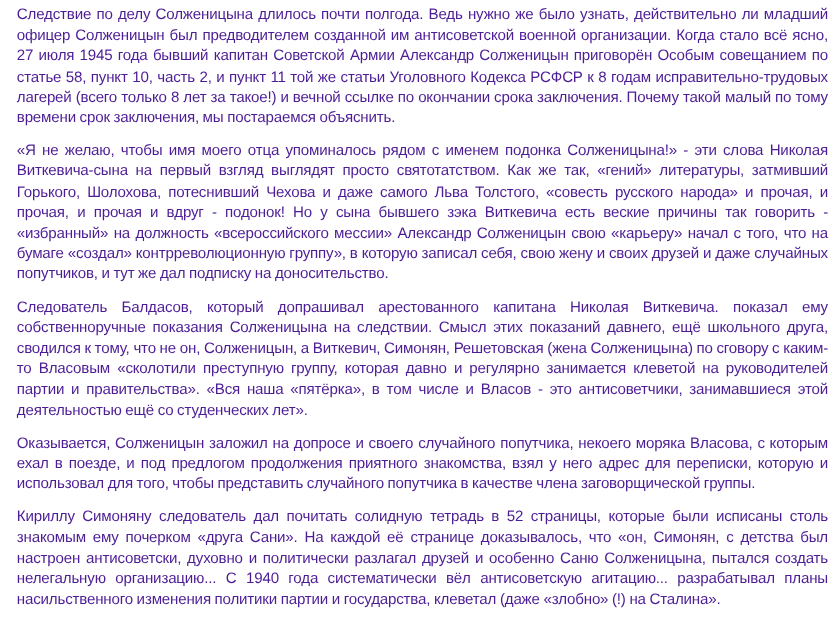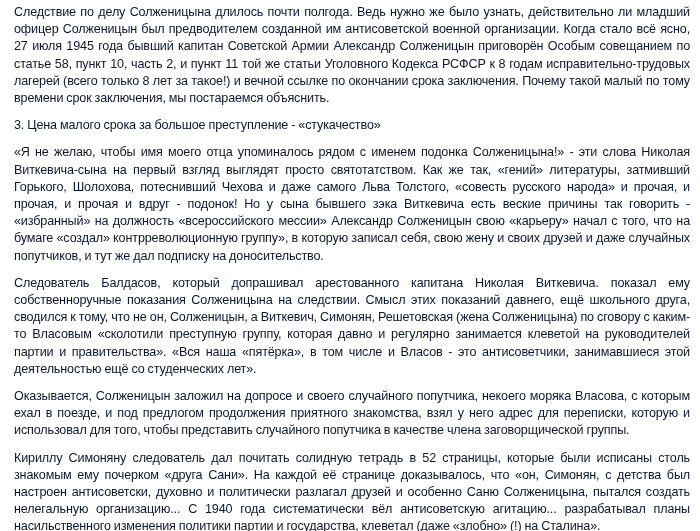--- a/index.html
+++ b/index.html
@@ -15,30 +15,29 @@
     .article {
       padding: 4px 10px 0 14px;
       box-sizing: border-box;
       width: 700px;
     }
     .article p {
       margin: 0 0 10px 0;
       font-family: "Liberation Sans", sans-serif;
       font-size: 12.6px;
       line-height: 17.2px;
-      color: #0f172a;
+      color: #4c1d95;
       text-align: justify;
       letter-spacing: -0.15px;
       word-spacing: -0.3px;
     }
   </style>
 </head>
 <body>
 
 <div class="article">
   <p>Следствие по делу Солженицына длилось почти полгода. Ведь нужно же было узнать, действительно ли младший офицер Солженицын был предводителем созданной им антисоветской военной организации. Когда стало всё ясно, 27 июля 1945 года бывший капитан Советской Армии Александр Солженицын приговорён Особым совещанием по статье 58, пункт 10, часть 2, и пункт 11 той же статьи Уголовного Кодекса РСФСР к 8 годам исправительно-трудовых лагерей (всего только 8 лет за такое!) и вечной ссылке по окончании срока заключения. Почему такой малый по тому времени срок заключения, мы постараемся объяснить.</p>
-  <p>3. Цена малого срока за большое преступление - «стукачество»</p>
   <p>«Я не желаю, чтобы имя моего отца упоминалось рядом с именем подонка Солженицына!» - эти слова Николая Виткевича-сына на первый взгляд выглядят просто святотатством. Как же так, «гений» литературы, затмивший Горького, Шолохова, потеснивший Чехова и даже самого Льва Толстого, «совесть русского народа» и прочая, и прочая, и прочая и вдруг - подонок! Но у сына бывшего зэка Виткевича есть веские причины так говорить - «избранный» на должность «всероссийского мессии» Александр Солженицын свою «карьеру» начал с того, что на бумаге «создал» контрреволюционную группу», в которую записал себя, свою жену и своих друзей и даже случайных попутчиков, и тут же дал подписку на доносительство.</p>
   <p>Следователь Балдасов, который допрашивал арестованного капитана Николая Виткевича. показал ему собственноручные показания Солженицына на следствии. Смысл этих показаний давнего, ещё школьного друга, сводился к тому, что не он, Солженицын, а Виткевич, Симонян, Решетовская (жена Солженицына) по сговору с каким-то Власовым «сколотили преступную группу, которая давно и регулярно занимается клеветой на руководителей партии и правительства». «Вся наша «пятёрка», в том числе и Власов - это антисоветчики, занимавшиеся этой деятельностью ещё со студенческих лет».</p>
   <p>Оказывается, Солженицын заложил на допросе и своего случайного попутчика, некоего моряка Власова, с которым ехал в поезде, и под предлогом продолжения приятного знакомства, взял у него адрес для переписки, которую и использовал для того, чтобы представить случайного попутчика в качестве члена заговорщической группы.</p>
   <p>Кириллу Симоняну следователь дал почитать солидную тетрадь в 52 страницы, которые были исписаны столь знакомым ему почерком «друга Сани». На каждой её странице доказывалось, что «он, Симонян, с детства был настроен антисоветски, духовно и политически разлагал друзей и особенно Саню Солженицына, пытался создать нелегальную организацию... С 1940 года систематически вёл антисоветскую агитацию... разрабатывал планы насильственного изменения политики партии и государства, клеветал (даже «злобно» (!) на Сталина».</p>
 
 </div>
 
 </body></html>

